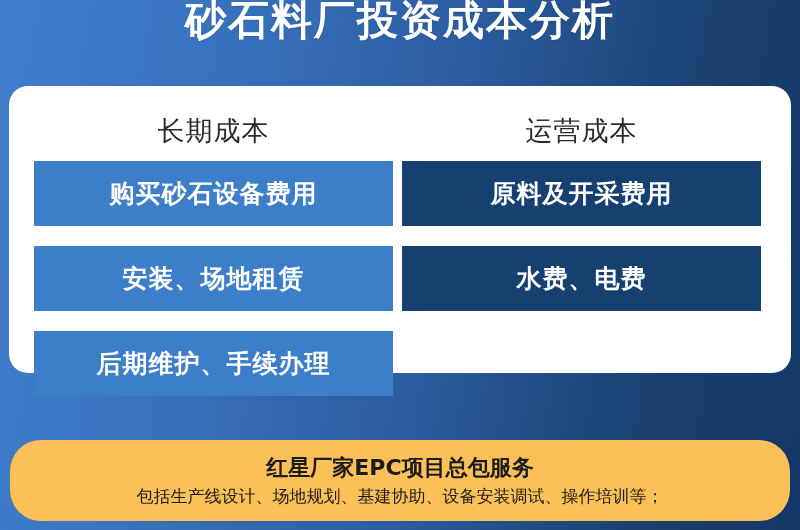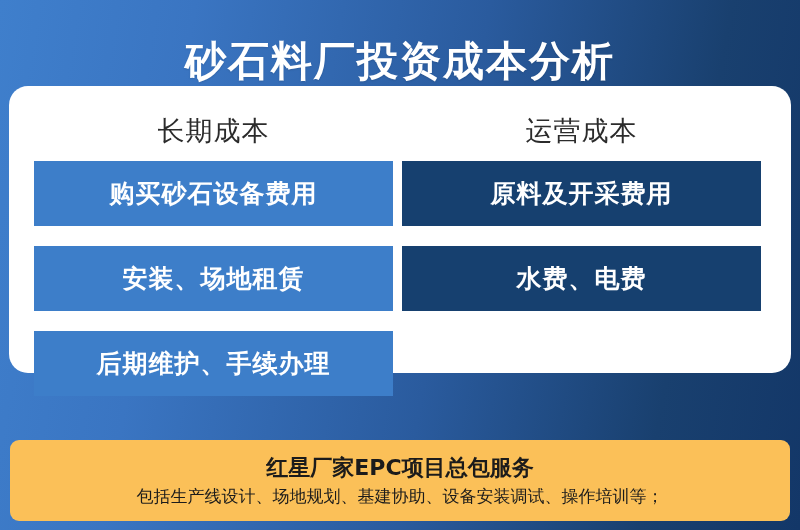--- a/index.html
+++ b/index.html
@@ -22,21 +22,21 @@
   }
 
   
   #title-bar {
     position: absolute;
     left: 0;
     top: 0;
     width: 800px;
     height: 82px;
     display: flex;
-    align-items: flex-end;
+    align-items: flex-start;
     justify-content: center;
   }
   #page-title {
     color: #ffffff;
     font-size: 41px;
     font-weight: bold;
     letter-spacing: 2px;
     line-height: 1;
     white-space: nowrap;
     text-shadow: 0 1px 2px rgba(0,0,0,0.12);
@@ -98,21 +98,21 @@
 
   
   #epc-banner {
     position: absolute;
     left: 10px;
     top: 440px;
     width: 780px;
     height: 81px;
     box-sizing: border-box;
     background: #fbc058;
-    border-radius: 9px;
+    border-radius: 31px;
     display: flex;
     flex-direction: column;
     align-items: center;
     justify-content: center;
   }
   #epc-title {
     color: #1b1b1b;
     font-size: 22px;
     font-weight: bold;
     letter-spacing: 0px;

